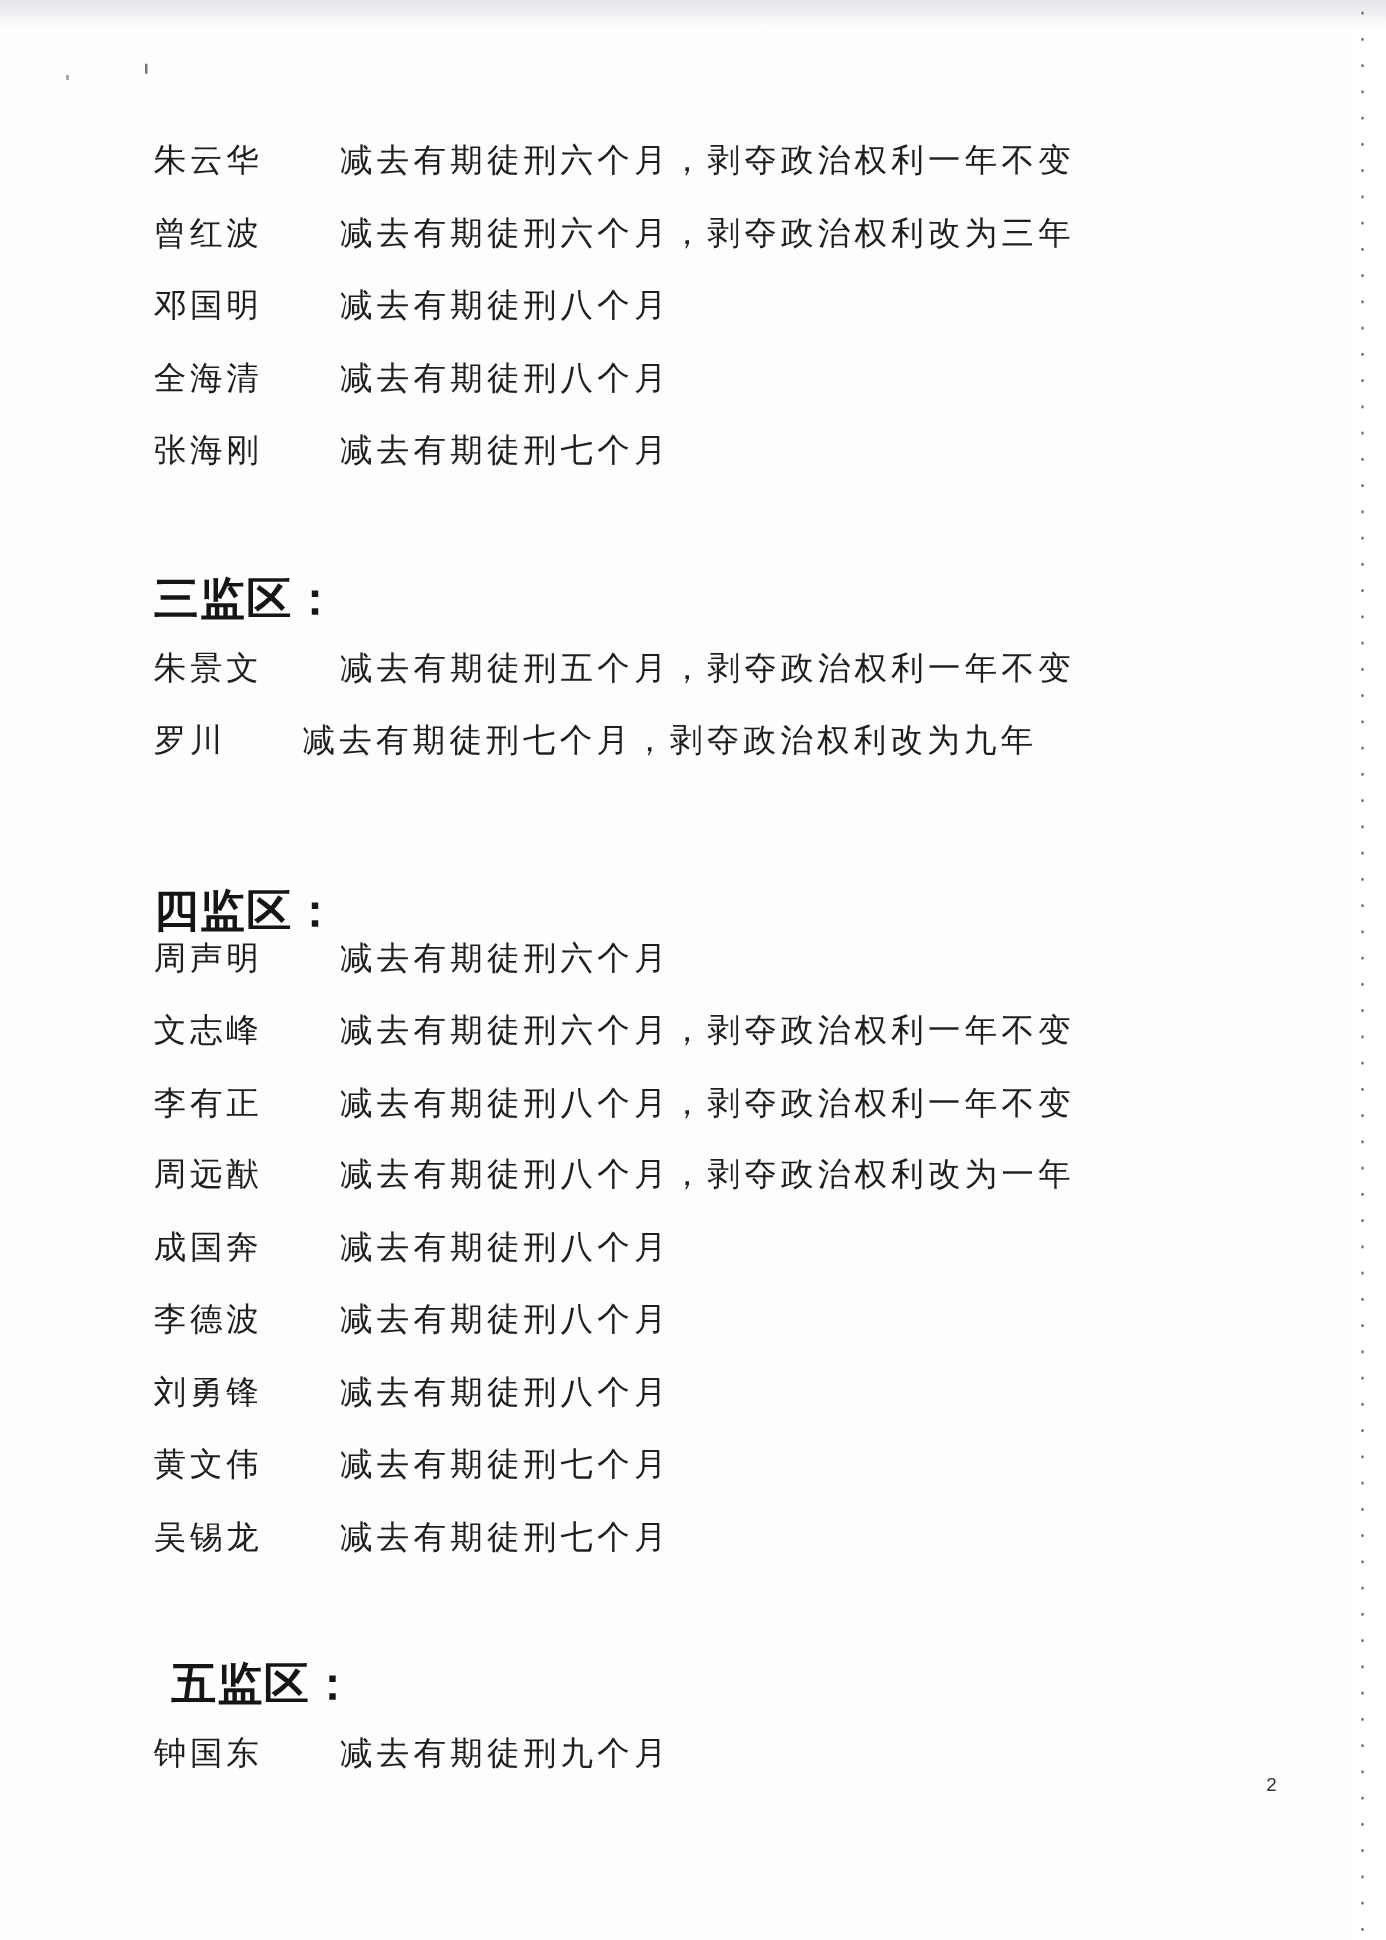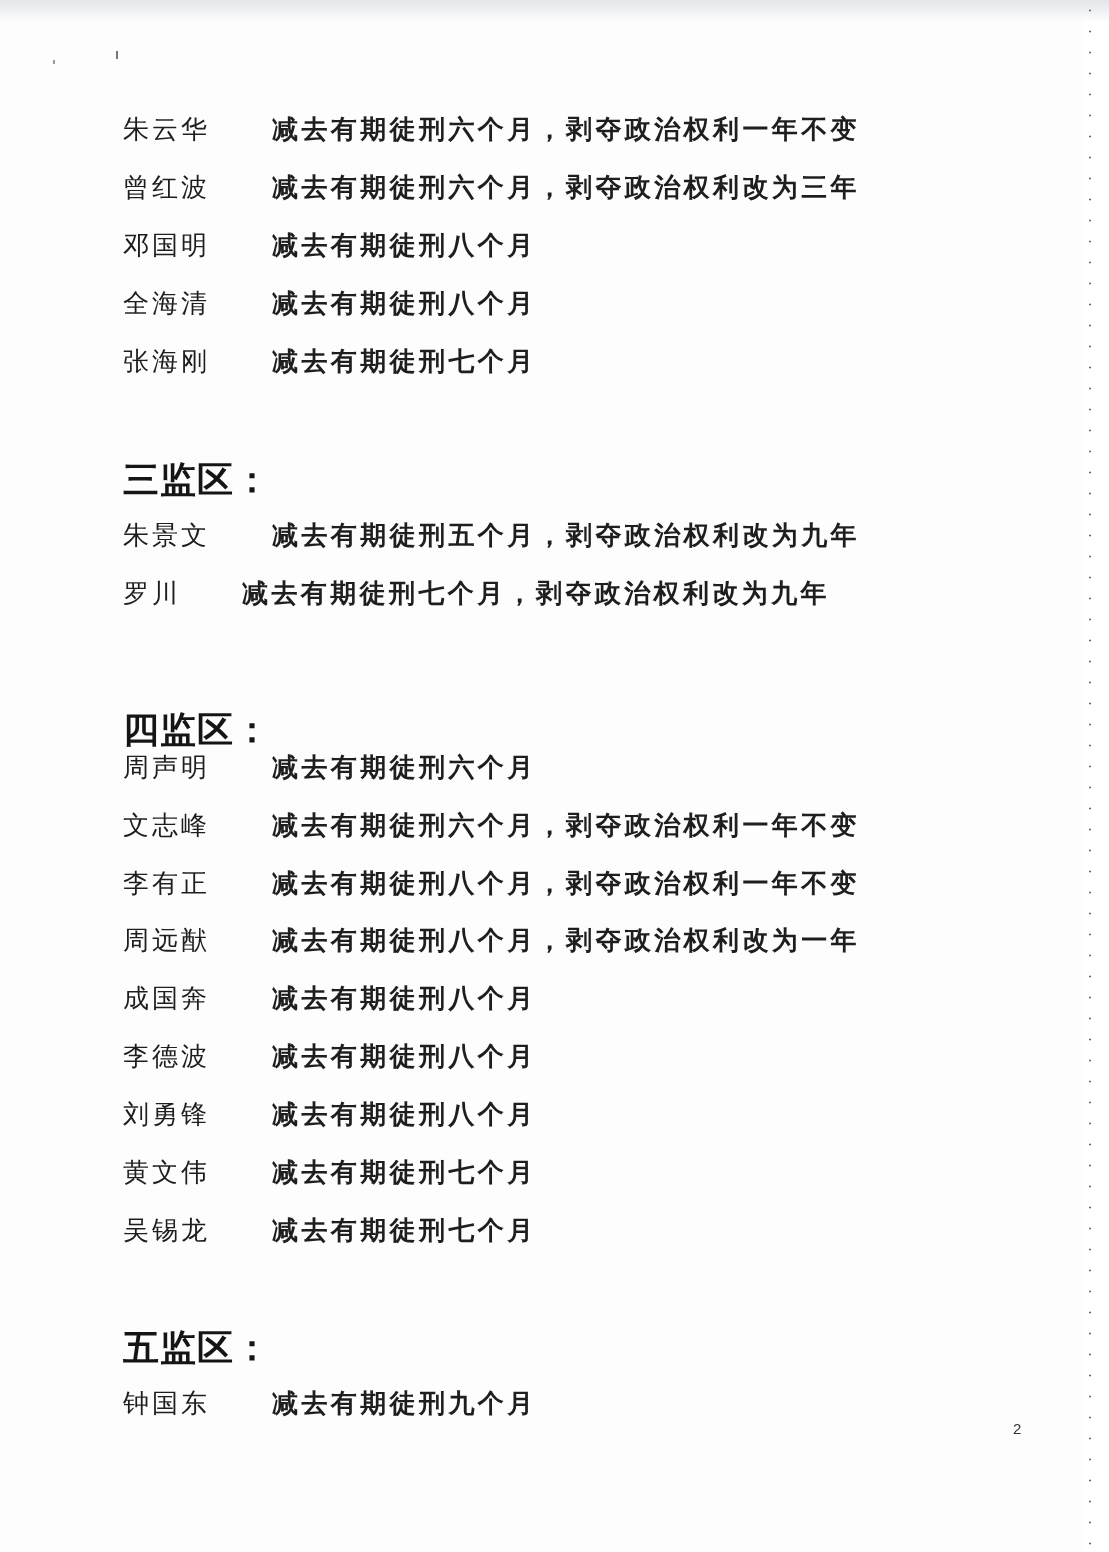--- a/index.html
+++ b/index.html
@@ -56,21 +56,20 @@
       position: absolute;
       left: 0;
       top: 0;
       letter-spacing: 3px;
     }
     .sentence {
       position: absolute;
       left: 149px;
       top: 0;
       letter-spacing: 3.4px;
-      font-weight: bold;
     }
     .row.short .sentence {
       left: 119px;
     }
     .section-heading {
       position: absolute;
       left: 123px;
       font-size: 36px;
       line-height: 34px;
       font-weight: bold;
@@ -112,21 +111,21 @@
     <span class="sentence">减去有期徒刑八个月</span>
   </div>
   <div class="row" style="top:344px;">
     <span class="name">张海刚</span>
     <span class="sentence">减去有期徒刑七个月</span>
   </div>
 
   <div class="section-heading" style="top:462px;">三监区：</div>
   <div class="row" style="top:518px;">
     <span class="name">朱景文</span>
-    <span class="sentence">减去有期徒刑五个月，剥夺政治权利改为九年</span>
+    <span class="sentence">减去有期徒刑五个月，剥夺政治权利一年不变</span>
   </div>
   <div class="row short" style="top:576px;">
     <span class="name">罗川</span>
     <span class="sentence">减去有期徒刑七个月，剥夺政治权利改为九年</span>
   </div>
 
   <div class="section-heading" style="top:712px;">四监区：</div>
   <div class="row" style="top:750px;">
     <span class="name">周声明</span>
     <span class="sentence">减去有期徒刑六个月</span>
@@ -157,20 +156,20 @@
   </div>
   <div class="row" style="top:1155px;">
     <span class="name">黄文伟</span>
     <span class="sentence">减去有期徒刑七个月</span>
   </div>
   <div class="row" style="top:1213px;">
     <span class="name">吴锡龙</span>
     <span class="sentence">减去有期徒刑七个月</span>
   </div>
 
-  <div class="section-heading" style="top:1330px;">五监区：</div>
+  <div class="section-heading" style="top:1330px;margin-left:14px;">五监区：</div>
   <div class="row" style="top:1386px;">
     <span class="name">钟国东</span>
     <span class="sentence">减去有期徒刑九个月</span>
   </div>
 
   <div class="page-number">2</div>
 </div>
 
 </body></html>

